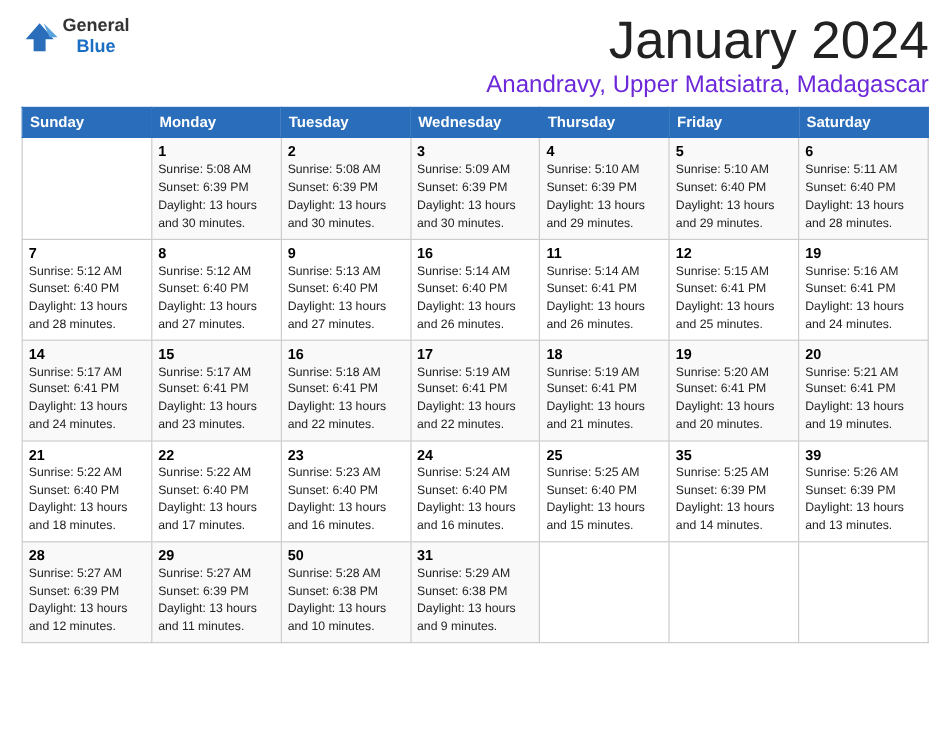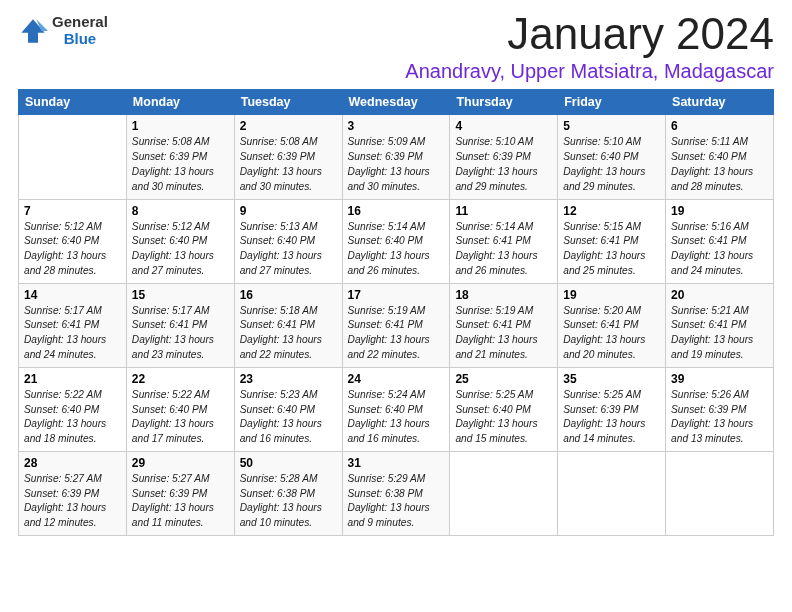--- a/index.html
+++ b/index.html
@@ -86,21 +86,20 @@
     .day-num {
       font-weight: bold;
       font-size: 12px;
       display: block;
       margin-bottom: 2px;
     }
     .day-detail {
       font-size: 10.2px;
       color: #222;
       line-height: 1.45;
-      font-style: italic;
     }
     .empty-cell {
       background: #fff !important;
     }
   </style>
 </head>
 <body>
 
 <div class="page">
   <div class="header">

